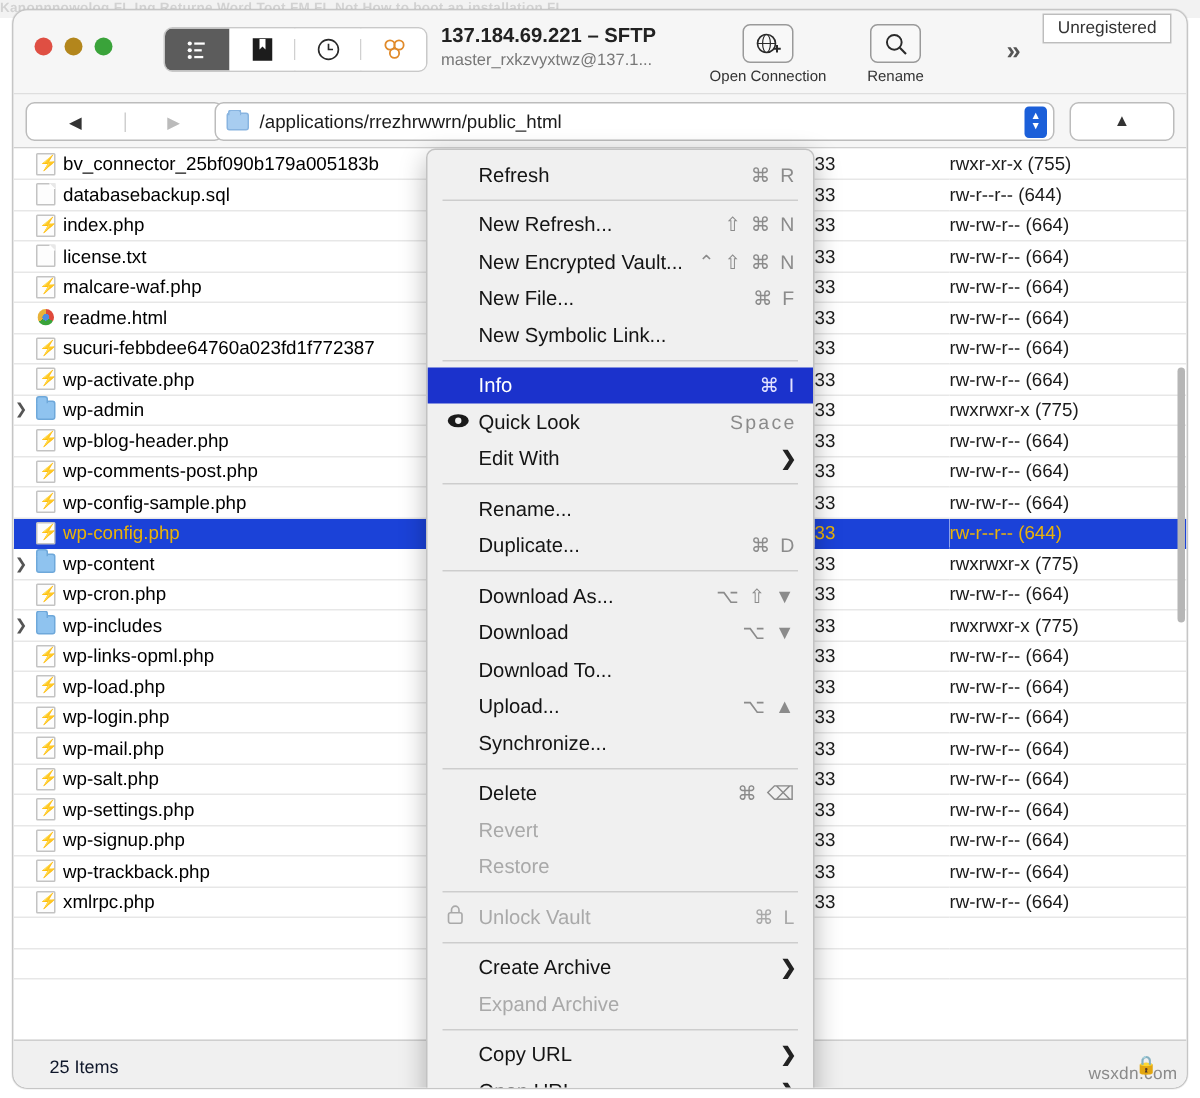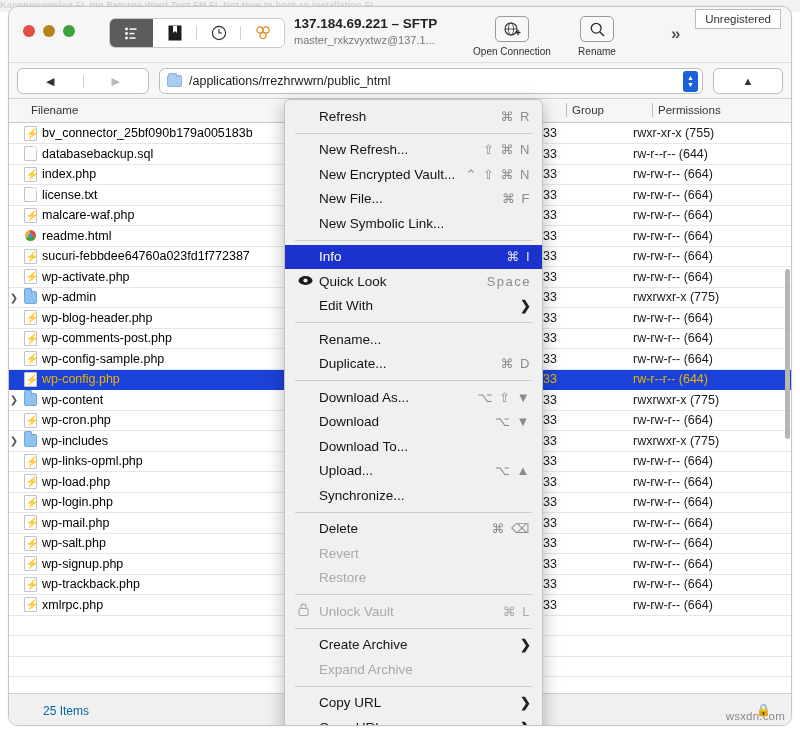--- a/index.html
+++ b/index.html
@@ -95,21 +95,21 @@
   #navbtns {
     position:absolute; left:8px; top:5px; height:26px; width:132px;
     background:#fff; border:1px solid #bcbcbc; border-radius:6px;
     display:flex; align-items:center;
   }
   #navbtns .nb { flex:1; text-align:center; font-size:11px; color:#333; }
   #navbtns .nb.dim { color:#bbb; }
   #navbtns .vsep { width:1px; height:13px; background:#cfcfcf; }
 
   #pathfield {
-    position:absolute; left:150px; top:5px; right:88px; height:26px;
+    position:absolute; left:134px; top:5px; right:88px; height:26px;
     background:#fff; border:1px solid #bcbcbc; border-radius:6px;
     display:flex; align-items:center; padding:0 4px 0 7px;
   }
   #pathfield .folder {
     width:15px; height:12px; border-radius:2px 2px 2px 2px;
     background:#a8cdf0; border:1px solid #88b4e0; position:relative; flex:none;
   }
   #pathfield .folder::before{
     content:""; position:absolute; left:0; top:-3px; width:7px; height:3px;
     background:#a8cdf0; border:1px solid #88b4e0; border-bottom:none; border-radius:2px 2px 0 0;
@@ -178,21 +178,21 @@
     content:""; position:absolute; left:-1px; top:-4px; width:6px; height:4px;
     background:#8fc3ef; border:1px solid #6ea8da; border-bottom:none; border-radius:2px 2px 0 0;
   }
   .fname { white-space:nowrap; overflow:hidden; }
 
   #statusbar {
     position:absolute; left:0; bottom:0; width:100%; height:34px;
     background:#f0f0f0; border-top:1px solid #cfcfcf;
     display:flex; align-items:center;
   }
-  #statusbar .stext { margin-left:34px; font-size:12px; color:#0369a1; }
+  #statusbar .stext { margin-left:24px; font-size:12px; color:#0f172a; }
   #watermark {
     position:absolute; right:6px; bottom:5px;
     font-size:11.5px; color:#8a8a8a; letter-spacing:.2px;
   }
   #watermark .lockglyph { position:absolute; left:31px; top:-7px; font-size:12px; color:#9a9a9a; }
 
   
   #vscroll {
     position:absolute; right:1px; top:146px; width:5px; height:170px;
     background:#b6b6b6; border-radius:3px;
@@ -323,27 +323,20 @@
       </div>
     </div>
 
     <div id="upbtn">
       <span>▲</span>
     </div>
   </div>
 
   <div id="browser">
 
-    <div id="colheader">
-      <div class="ch" style="left:22px;">Filename</div>
-      <div class="chsep" style="left:557px;"></div>
-      <div class="ch" style="left:563px;">Group</div>
-      <div class="chsep" style="left:643px;"></div>
-      <div class="ch" style="left:649px;">Permissions</div>
-    </div>
 
     <div id="tablewrap">
       <table class="files">
         <tbody id="filerows">
             <tr>
               <td class="c-name">
                 <div class="namecell">
                   <span class="disc"></span>
                   <span class="ficon php"></span>
                   <span class="fname">bv_connector_25bf090b179a005183b</span>
@@ -580,20 +573,32 @@
               <td class="c-gap"></td>
               <td class="c-group">33</td>
               <td class="c-perm">rw-rw-r-- (664)</td>
             </tr>
             <tr>
               <td class="c-name">
                 <div class="namecell">
                   <span class="disc"></span>
                   <span class="ficon php"></span>
                   <span class="fname">wp-salt.php</span>
+                </div>
+              </td>
+              <td class="c-gap"></td>
+              <td class="c-group">33</td>
+              <td class="c-perm">rw-rw-r-- (664)</td>
+            </tr>
+            <tr>
+              <td class="c-name">
+                <div class="namecell">
+                  <span class="disc"></span>
+                  <span class="ficon php"></span>
+                  <span class="fname">wp-settings.php</span>
                 </div>
               </td>
               <td class="c-gap"></td>
               <td class="c-group">33</td>
               <td class="c-perm">rw-rw-r-- (664)</td>
             </tr>
             <tr>
               <td class="c-name">
                 <div class="namecell">
                   <span class="disc"></span>

